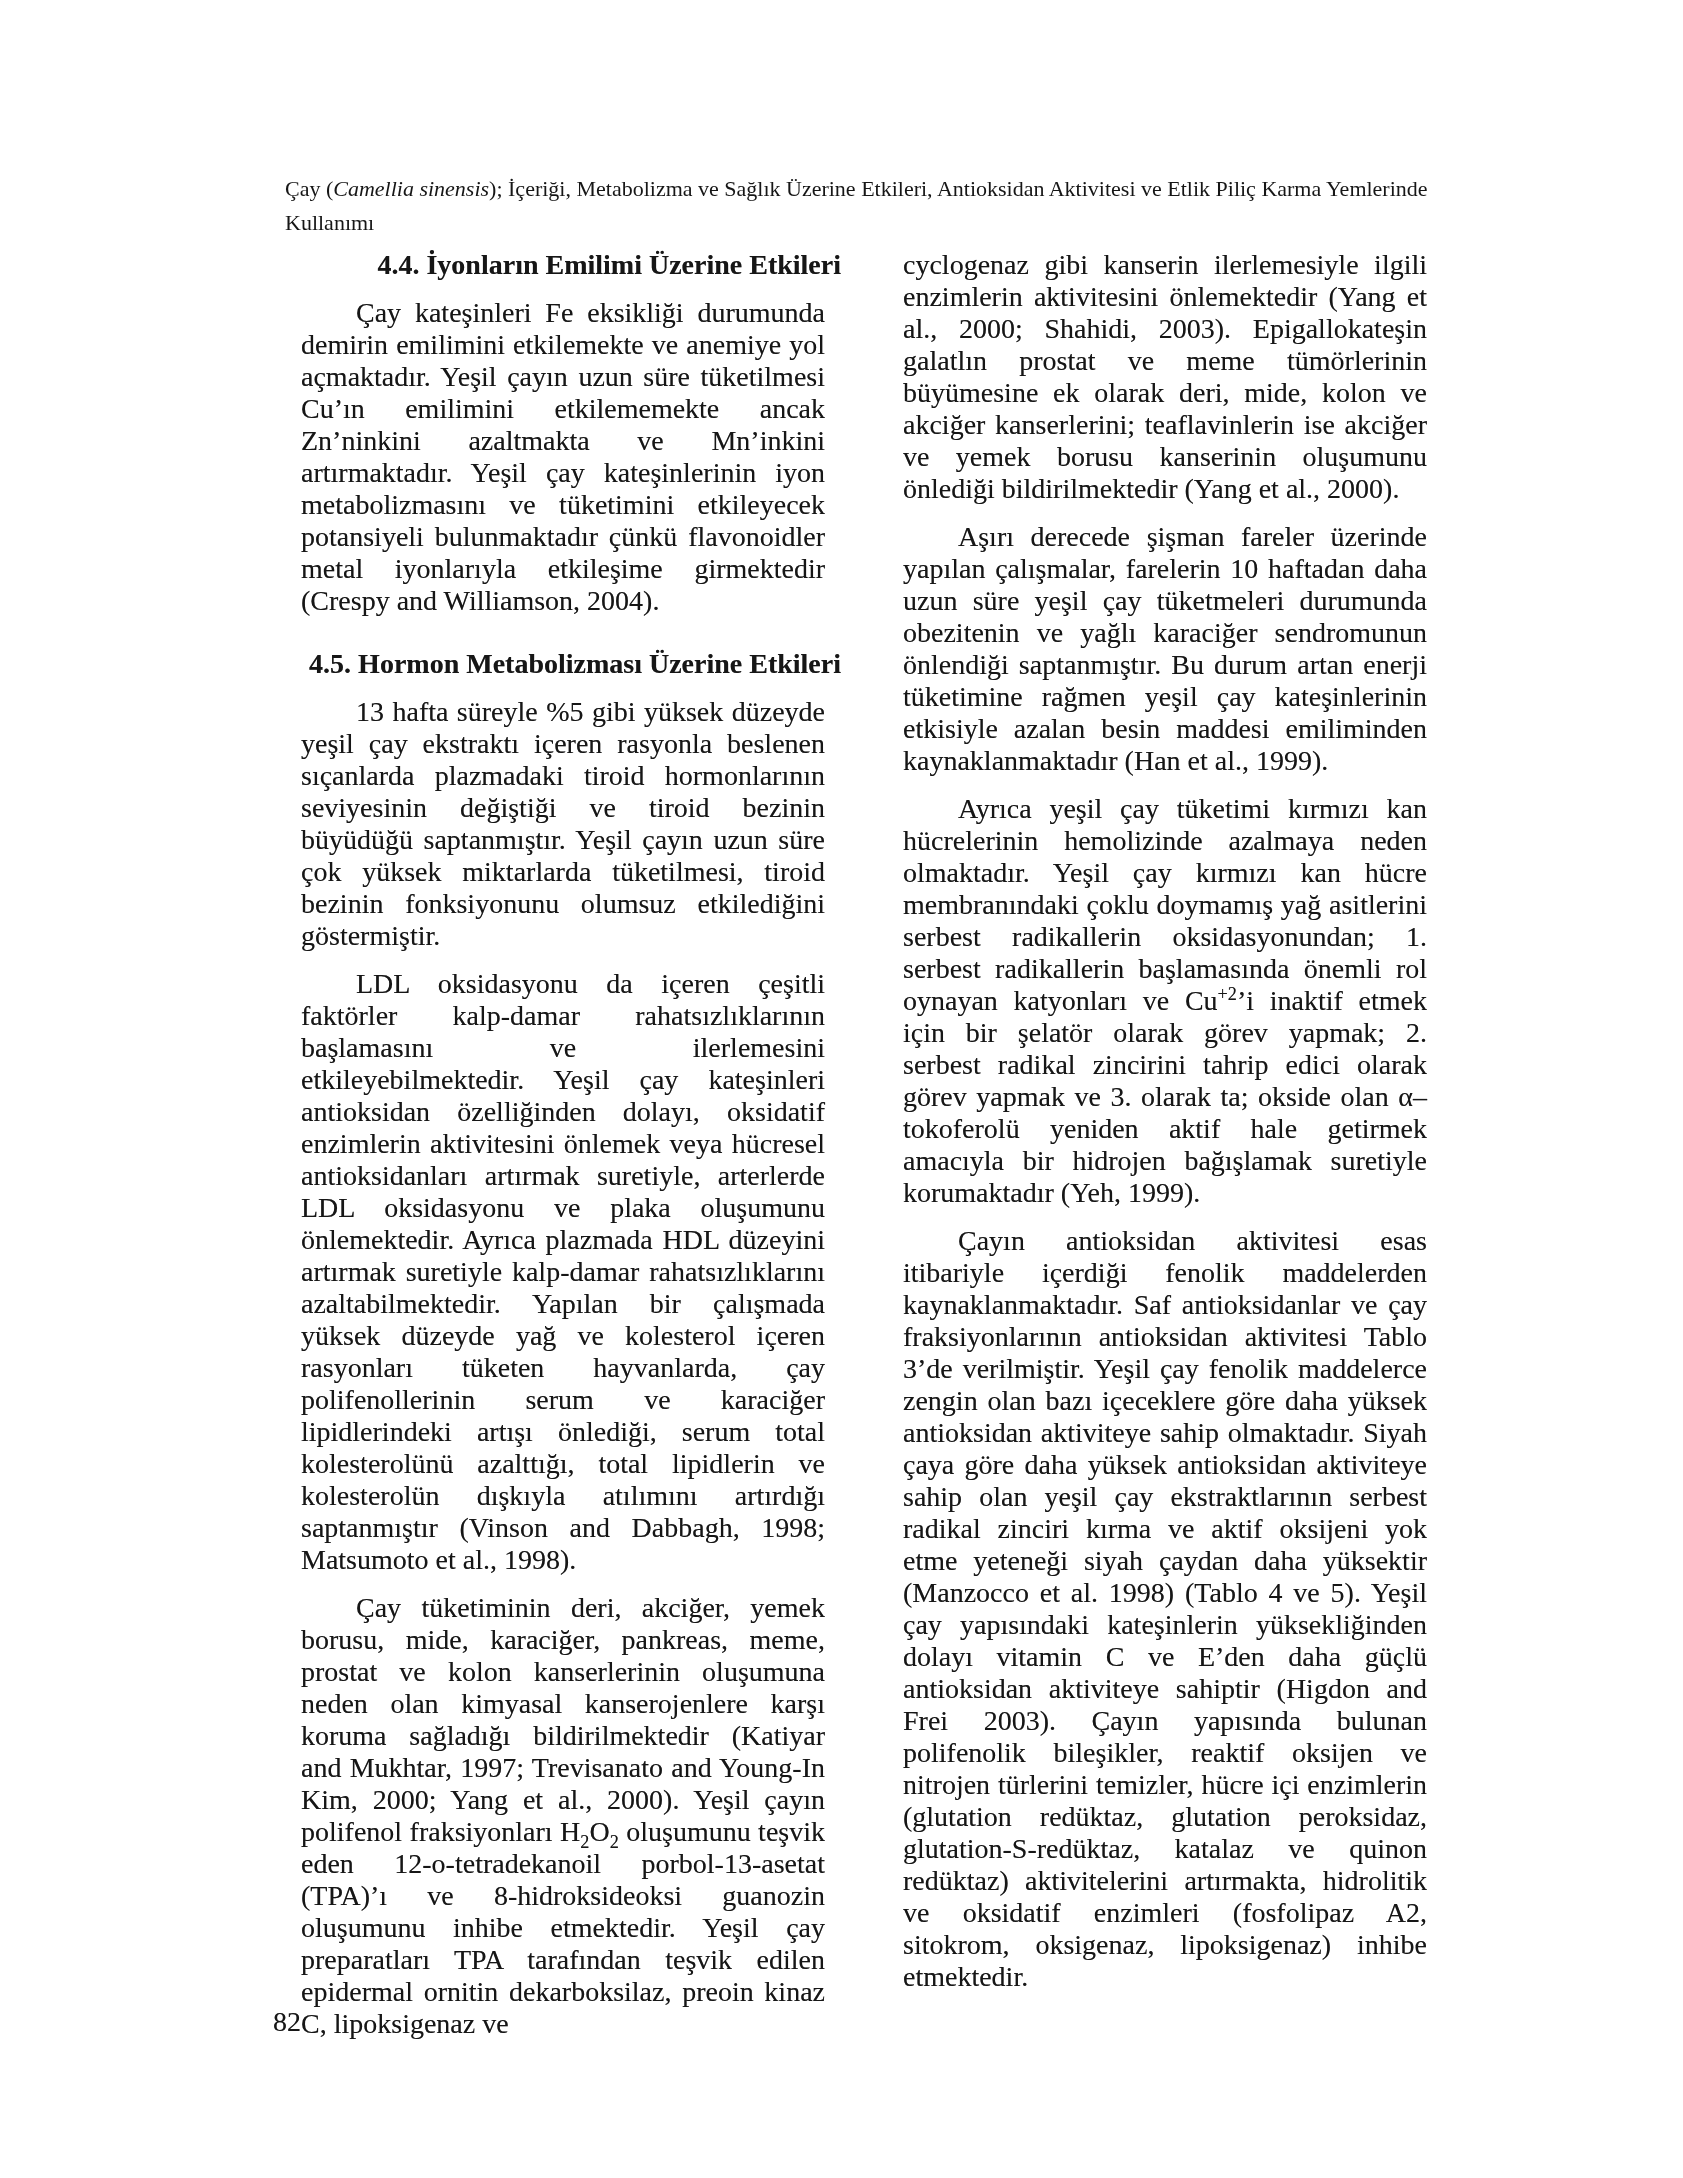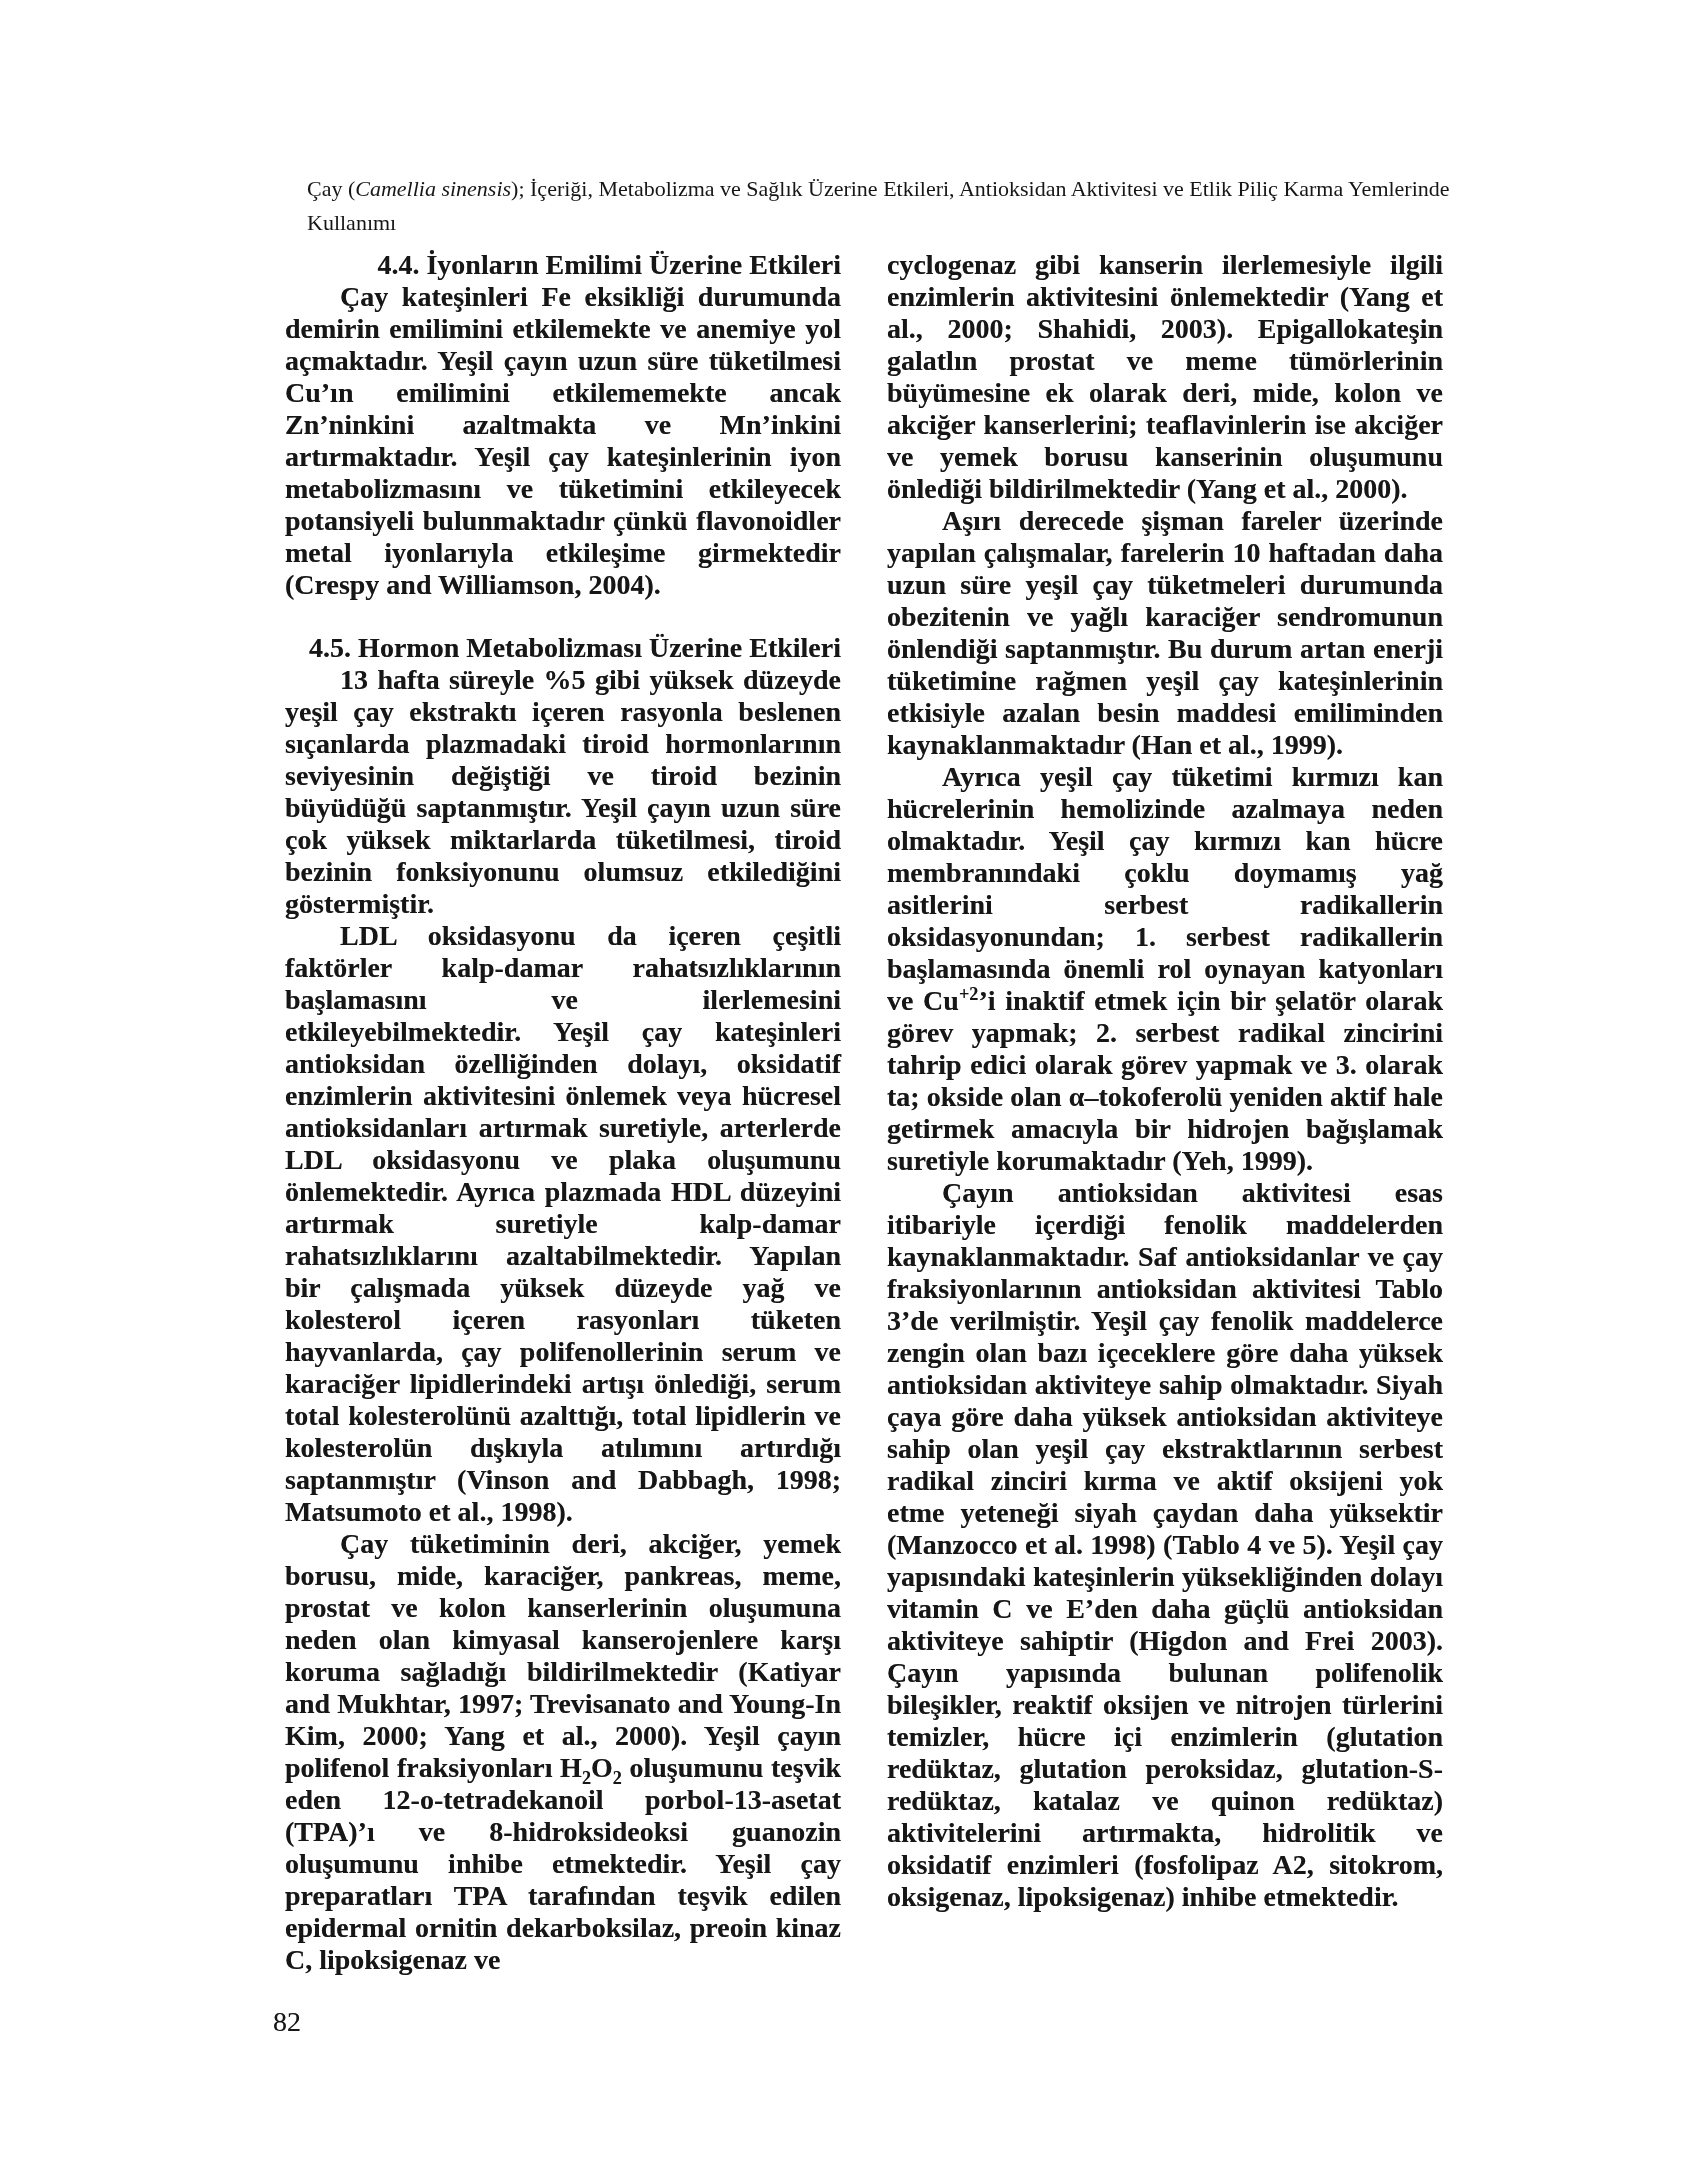--- a/index.html
+++ b/index.html
@@ -21,21 +21,20 @@
   }
   .page-header {
     position: absolute;
     left: 285px;
     top: 172px;
     width: 1143px;
     font-size: 22px;
     line-height: 34px;
     text-align: left;
     color: #161616;
-    margin-left: 22px;
   }
   .col {
     position: absolute;
     top: 249px;
     width: 556px;
     font-size: 28px;
     line-height: 32px;
     text-align: justify;
     color: #161616;
     text-shadow: 0 0 0.5px rgba(20,20,20,0.45);
@@ -44,23 +43,22 @@
   .col-right { left: 887px; }
   .sec-heading {
     font-size: 28px;
     line-height: 32px;
     font-weight: 700;
     margin: 31px 0 0 0;
     text-align: right;
   }
   .col > :first-child { margin-top: 0; }
   .para {
-    margin: 0;
+    margin: 16px;
     text-indent: 55px;
-    font-weight: bold;
   }
   .para.no-indent { text-indent: 0; }
   sub, sup {
     font-size: 0.65em;
     line-height: 0;
   }
   .page-number {
     position: absolute;
     left: 273px;
     top: 2006px;

